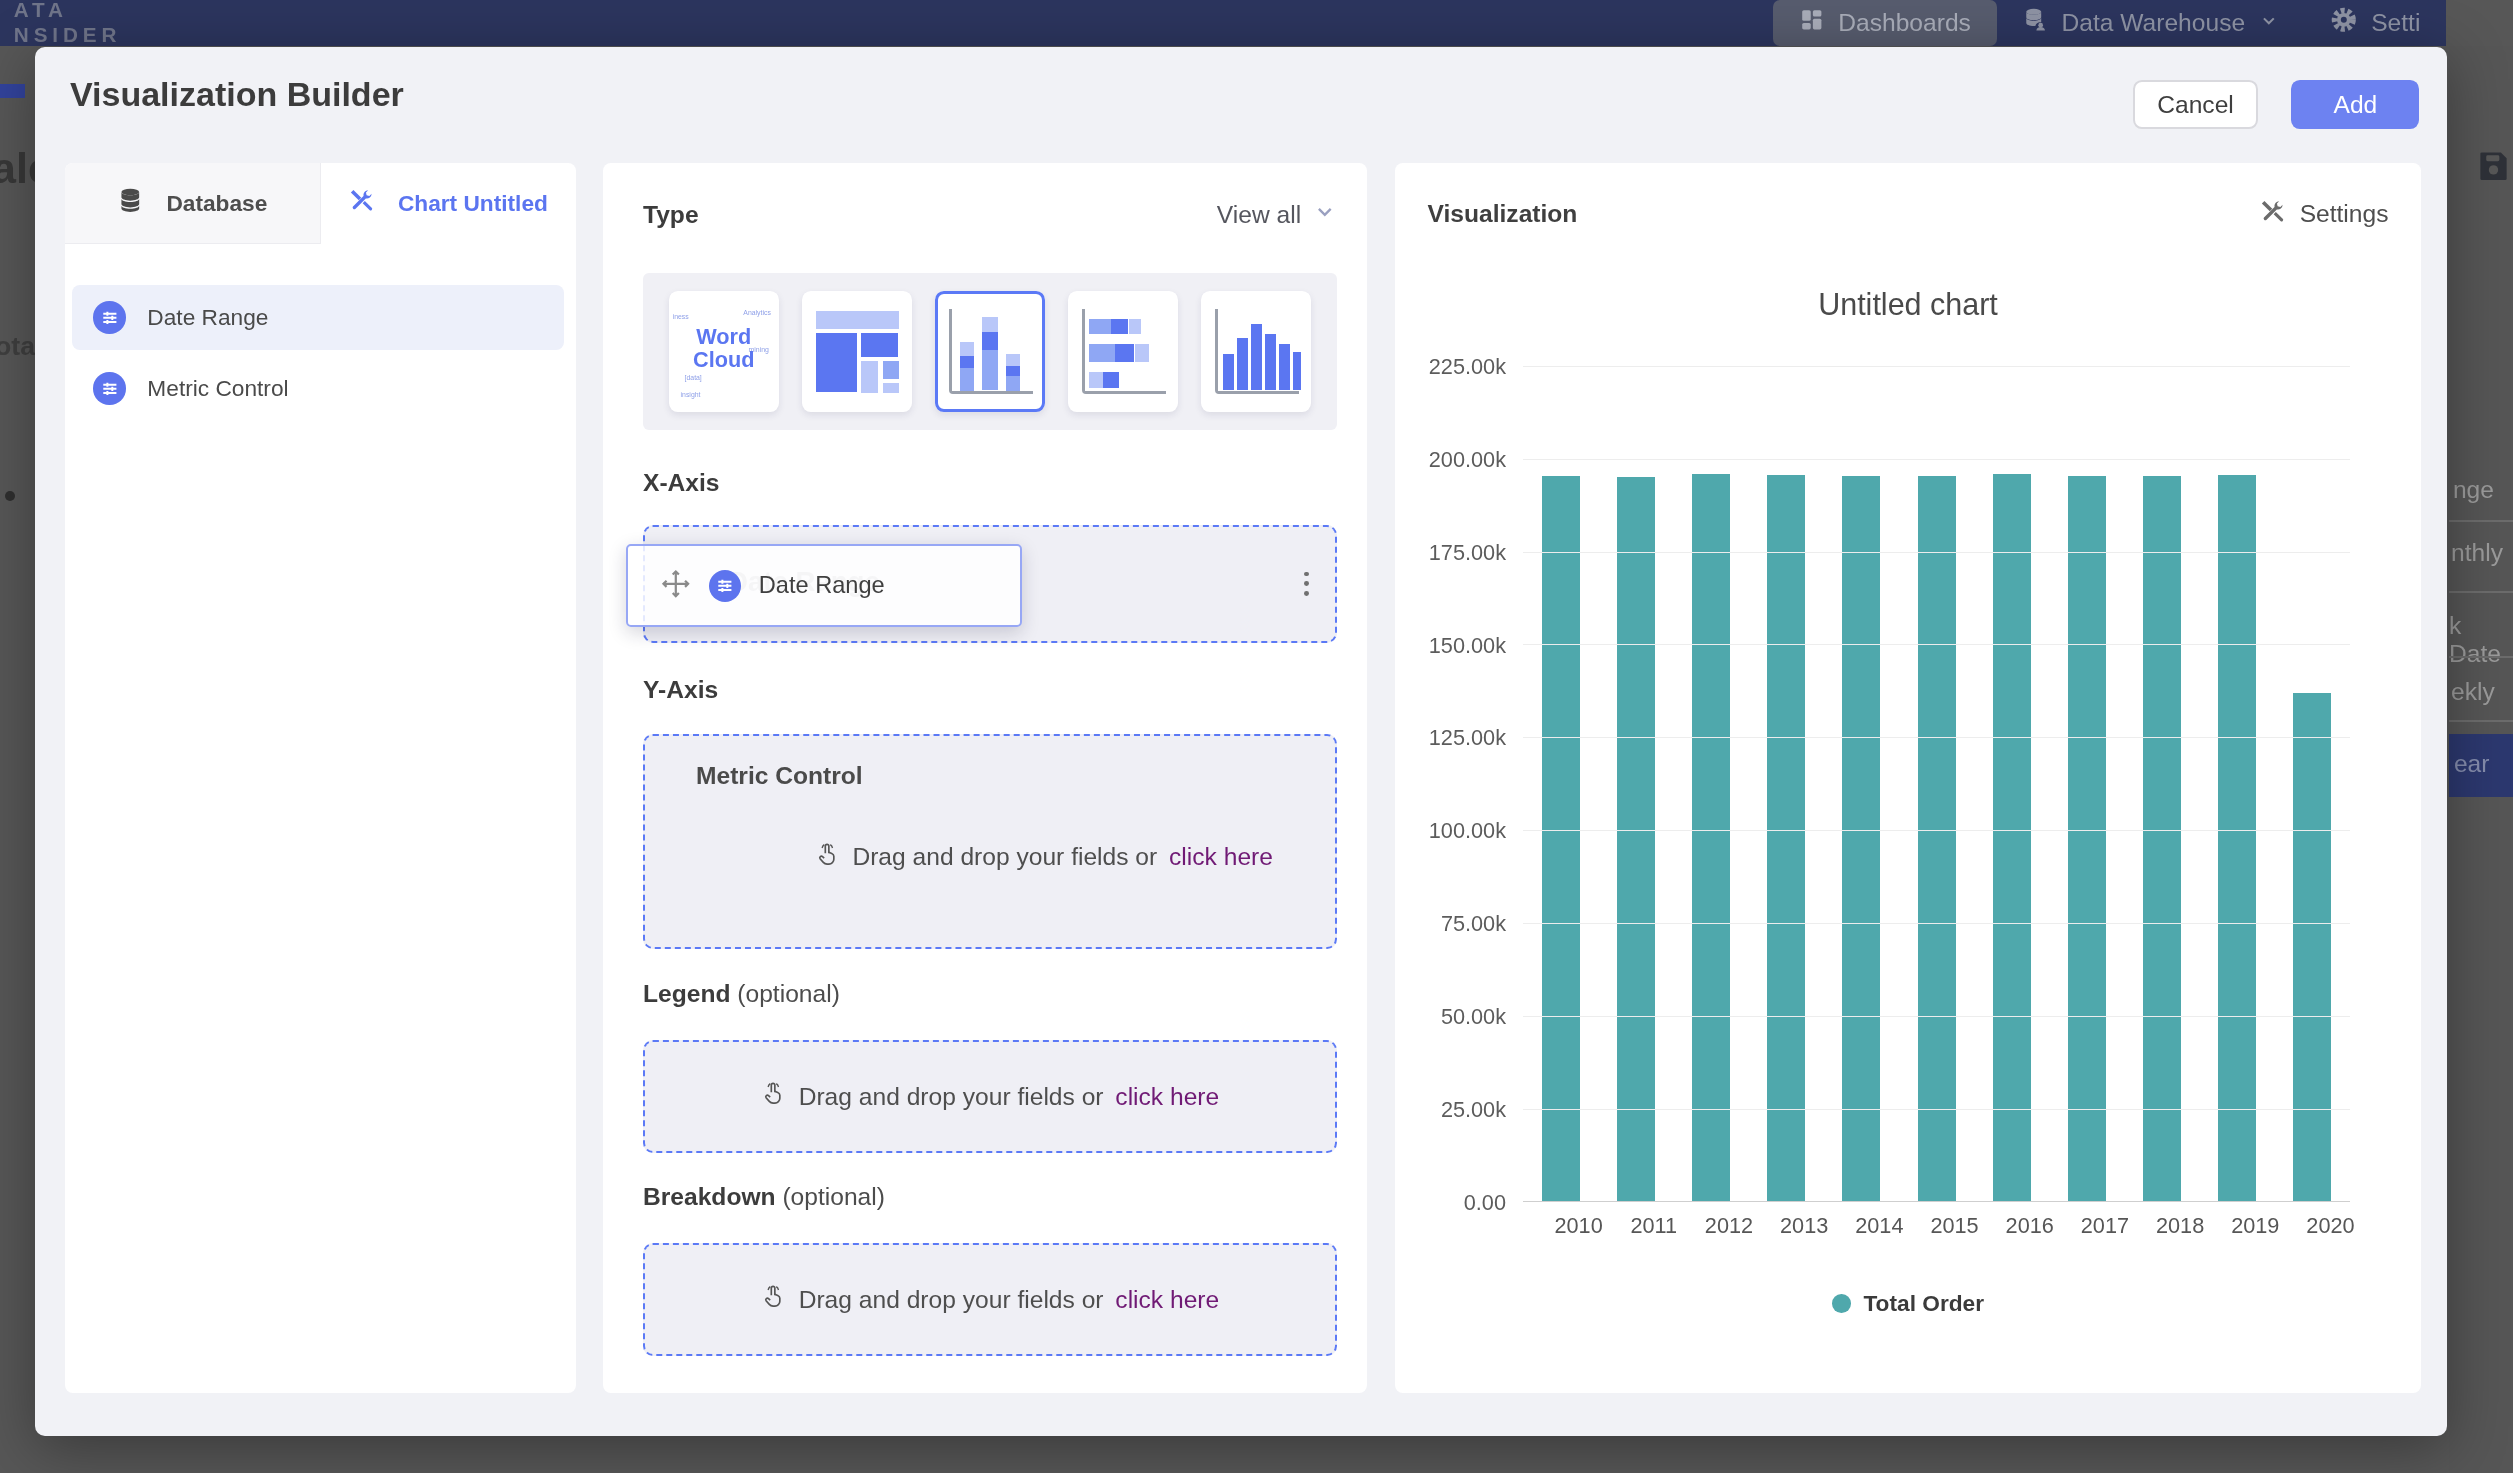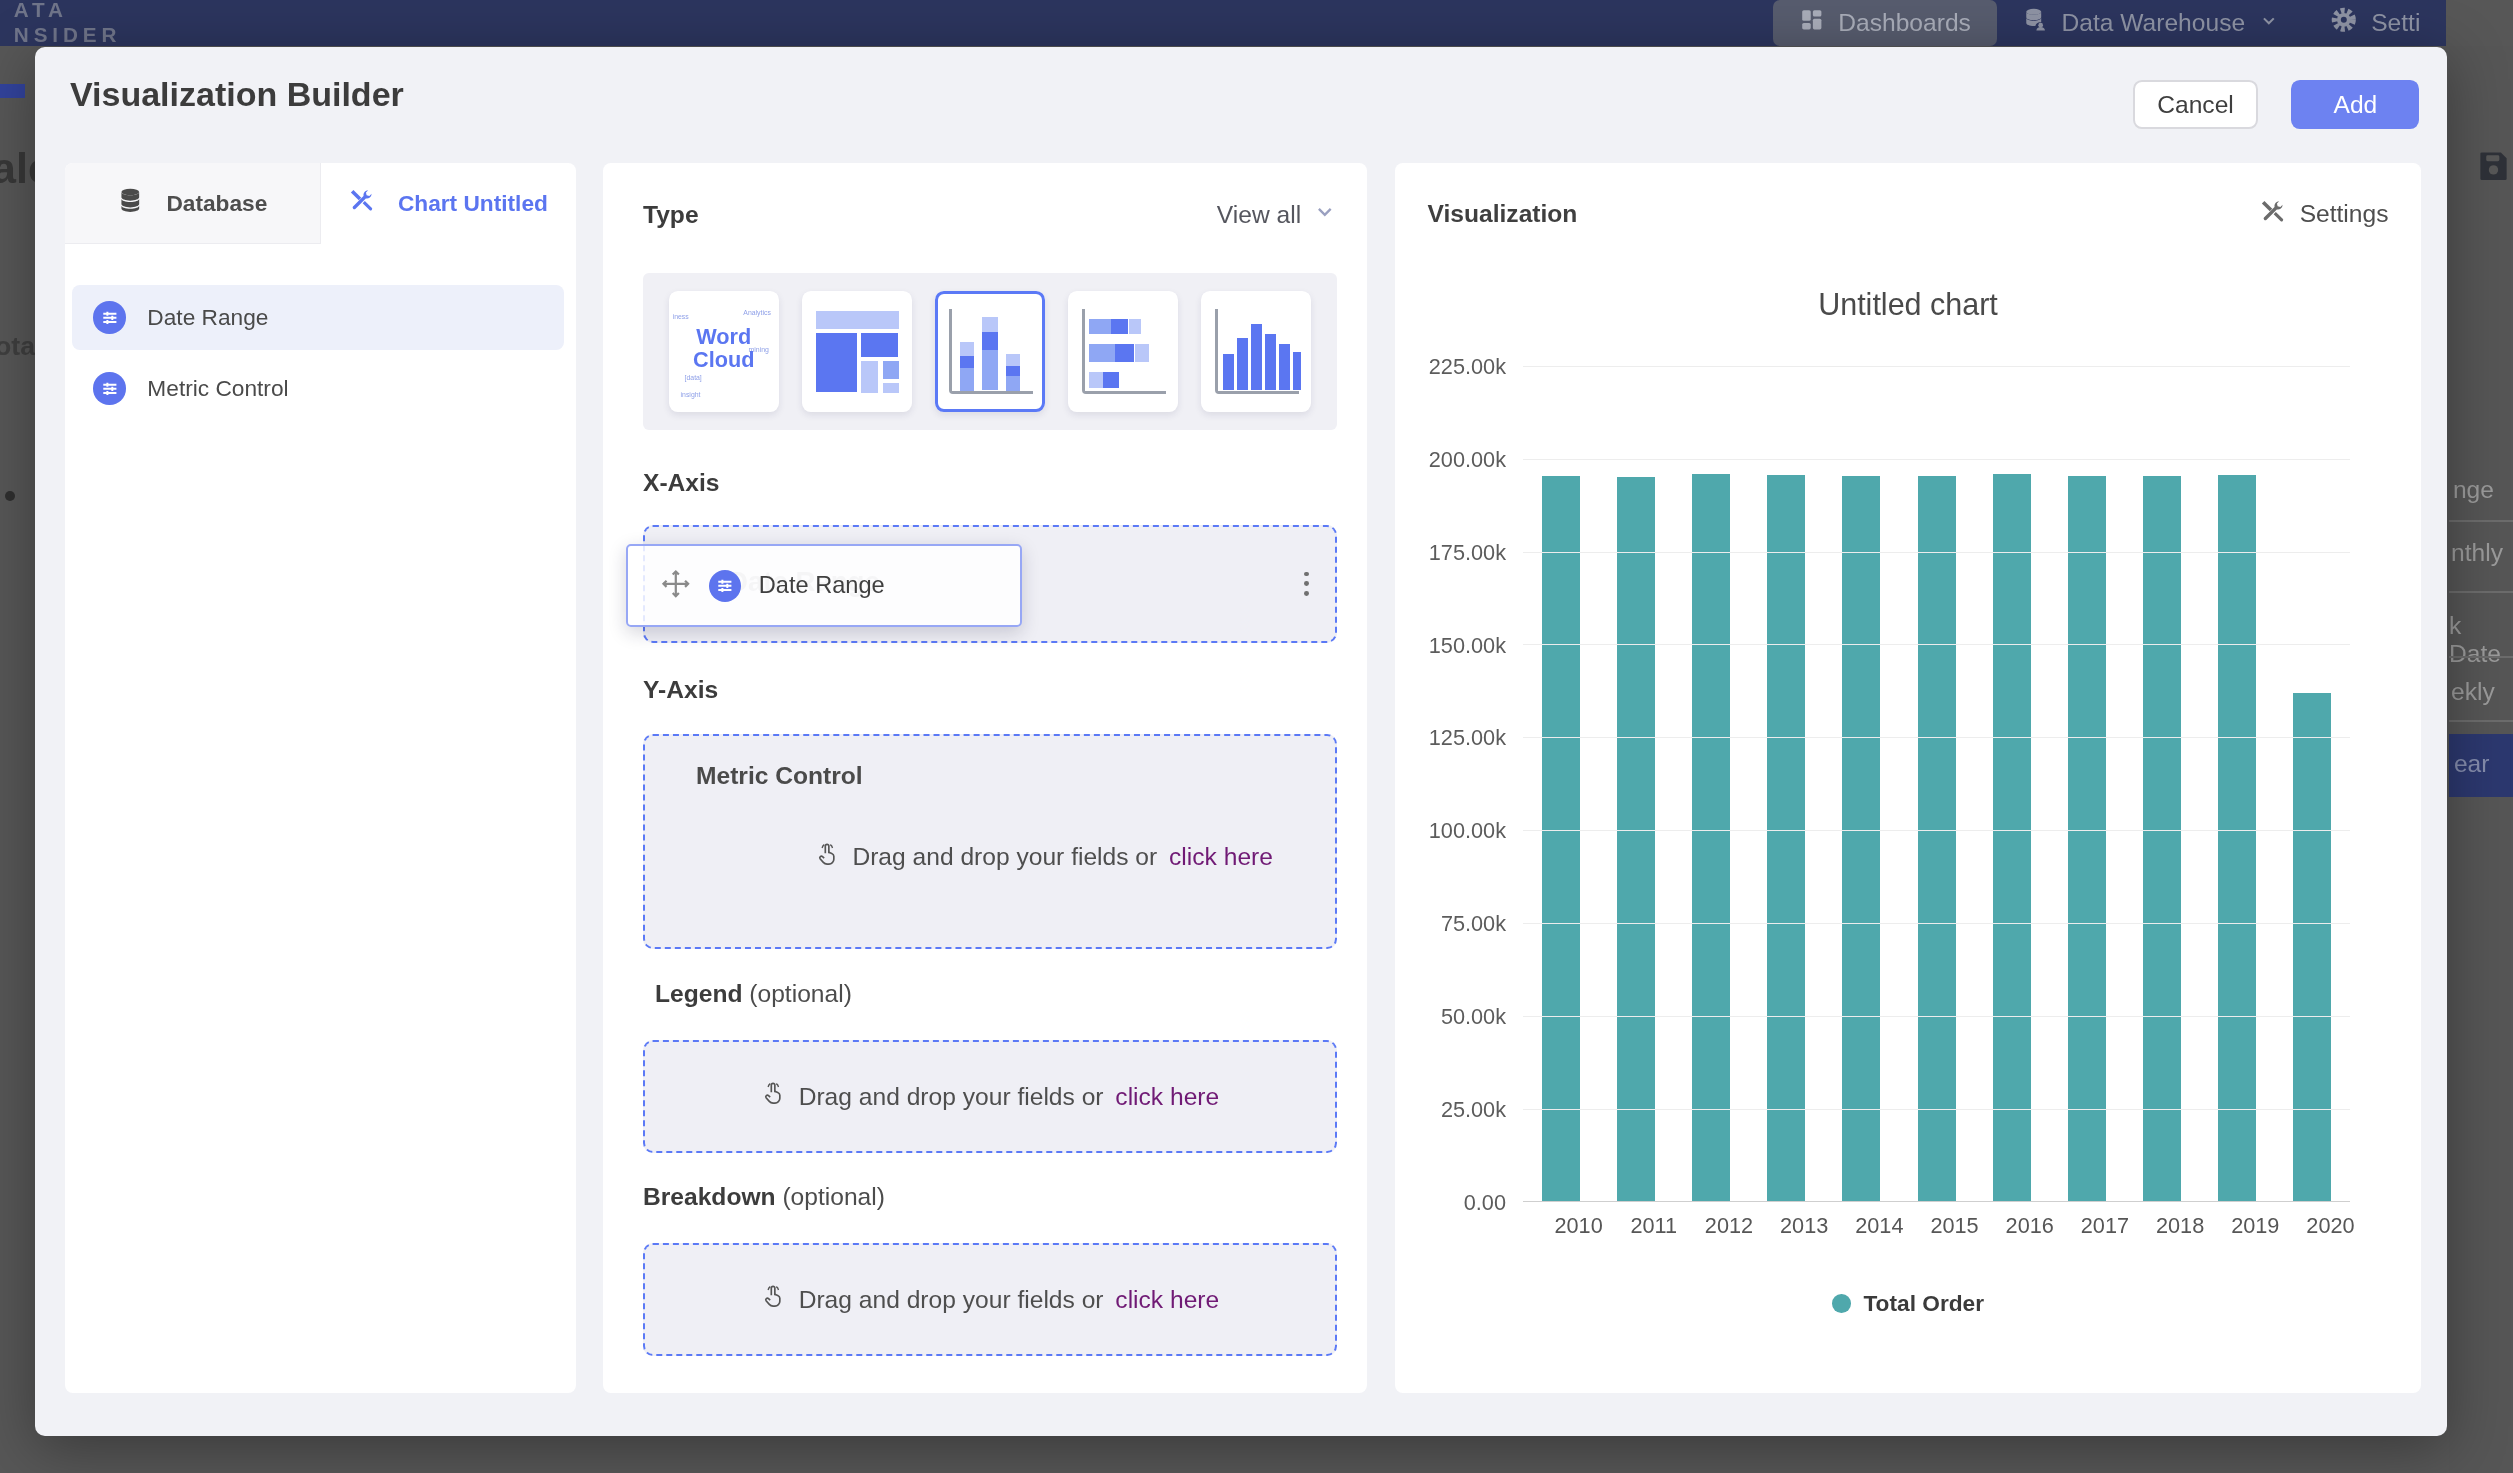--- a/index.html
+++ b/index.html
@@ -60,21 +60,21 @@
   .mini-axis { position:absolute; left:13.8px; top:17.7px; right:11.8px; bottom:17.7px; border-left:3.9px solid #9aa0ab; border-bottom:3.9px solid #9aa0ab; border-radius:0 0 0 3.9px; }
   .mb { position:absolute; }
   .c-d { background:#5b76f1; } .c-m { background:#8fa7f4; } .c-l { background:#b9c7f9; }
   .dots { display:flex; flex-direction:column; gap:4.9px; }
   .dots i { width:4.9px; height:4.9px; border-radius:50%; background:#707070; }
 
   .dropzone { border:2px dashed #5b79f6; border-radius:9.9px; background:#efeff5; position:relative; }
   .dz-x { margin-top:27.6px; height:118px; }
   .dz-y { margin-top:30.5px; height:215px; padding:25.6px 0 0 51px; }
   .dz-s { margin-top:32.5px; height:113px; display:flex; align-items:center; justify-content:center; }
-  .sec-gap-a { margin-top:39px; } .sec-gap-b { margin-top:33px; } .sec-gap-c { margin-top:30.5px;margin-left:12px; } .sec-gap-d { margin-top:29.6px; }
+  .sec-gap-a { margin-top:39px; } .sec-gap-b { margin-top:33px; } .sec-gap-c { margin-top:30.5px; } .sec-gap-d { margin-top:29.6px; }
   .ghost-label { position:absolute; left:83px; top:39px; font-size:27.6px; font-weight:bold; color:#bfbfc8; }
   .drag-card { position:absolute; left:-18.7px; top:17.7px; width:396px; height:83px; background:rgba(255,255,255,.84); border:2px solid #97a7f5; border-radius:4.9px; box-shadow:0 5.9px 17.7px rgba(30,30,60,.18); display:flex; align-items:center; gap:17.7px; padding-left:33px; cursor:grabbing; }
   .drag-card .label { font-size:23.6px; color:#3f3f3f; }
   .kebab { position:absolute; right:25.6px; top:45px; cursor:pointer; }
   .metric-label { font-size:24.6px; font-weight:bold; color:#4a4a4a; }
   .hint { display:flex; align-items:center; gap:11.8px; font-size:24.6px; color:#4e4e4e; }
   .hint .link { color:#701a75; cursor:pointer; }
   .dz-y .hint { margin:51px 0 0 118px; }
 
   

